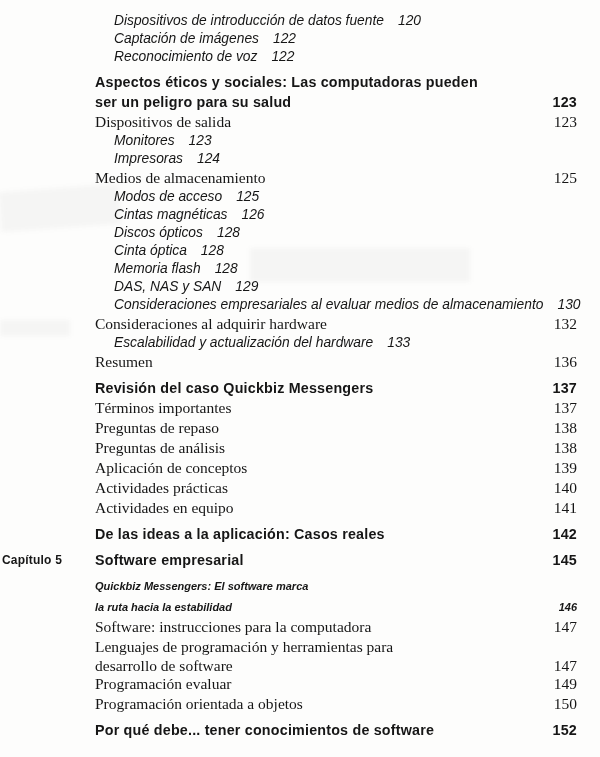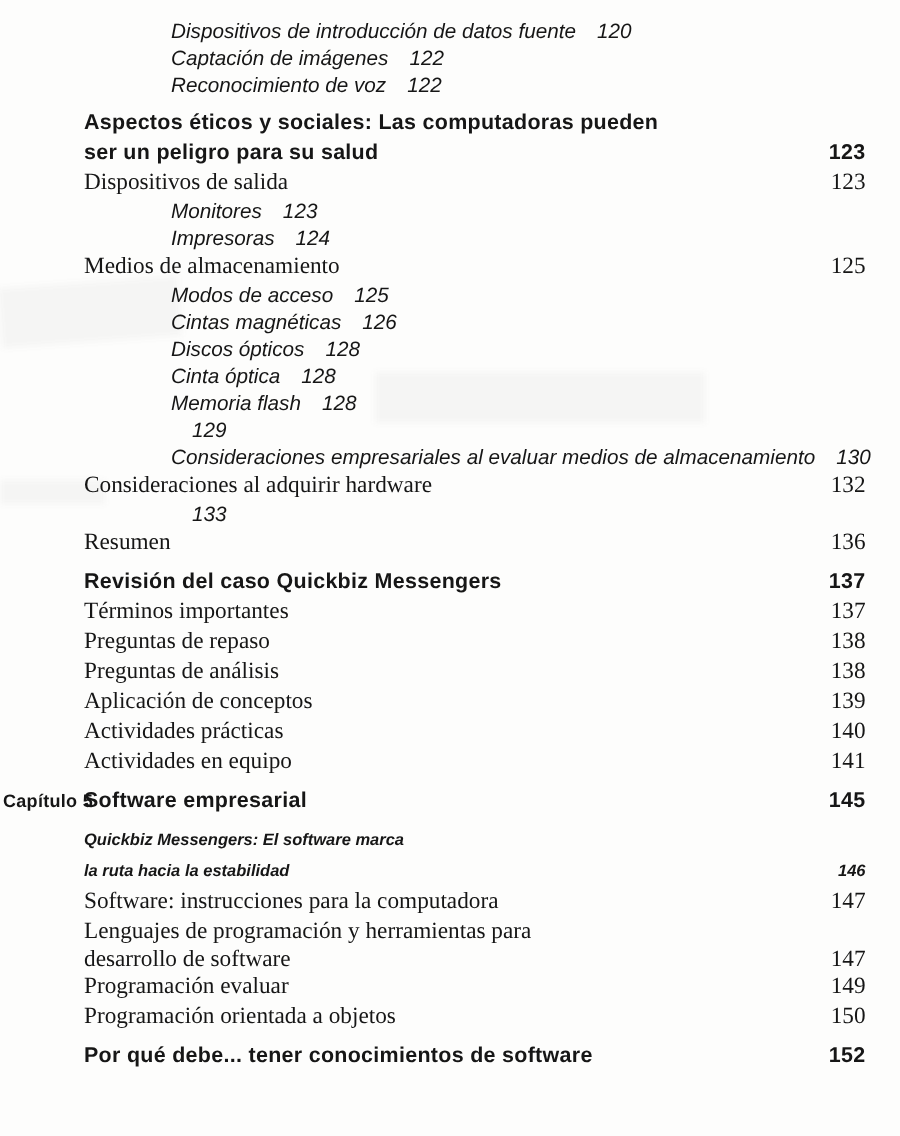--- a/index.html
+++ b/index.html
@@ -27,21 +27,21 @@
     filter: blur(2px);
   }
   .artifact.a1 { left: 0;   top: 188px; width: 120px; height: 40px; transform: rotate(-4deg); }
   .artifact.a2 { left: 250px; top: 248px; width: 220px; height: 34px; }
   .artifact.a3 { left: 0;   top: 320px; width: 70px;  height: 16px; }
 
   .row {
     position: relative;
     display: flex;
     align-items: baseline;
-    padding-left: 56px;
+    padding-left: 95px;
     padding-right: 23px;
     box-sizing: border-box;
     white-space: nowrap;
   }
   .row.gap { margin-top: 6px; }
 
   .row.sub {
     height: 18px;
     line-height: 18px;
     padding-left: 114px;
@@ -143,31 +143,33 @@
       </div>
       <div class="row sub">
         <span class="entry-text">Cinta óptica</span>
         <span class="page-num">128</span>
       </div>
       <div class="row sub">
         <span class="entry-text">Memoria flash</span>
         <span class="page-num">128</span>
       </div>
       <div class="row sub">
+        <span class="entry-text">DAS, NAS y SAN</span>
         <span class="page-num">129</span>
       </div>
       <div class="row sub">
         <span class="entry-text">Consideraciones empresariales al evaluar medios de almacenamiento</span>
         <span class="page-num">130</span>
       </div>
       <div class="row main">
         <span class="entry-text">Consideraciones al adquirir hardware</span>
         <span class="page-num">132</span>
       </div>
       <div class="row sub">
+        <span class="entry-text">Escalabilidad y actualización del hardware</span>
         <span class="page-num">133</span>
       </div>
       <div class="row main">
         <span class="entry-text">Resumen</span>
         <span class="page-num">136</span>
       </div>
       <div class="row bold gap">
         <span class="entry-text">Revisión del caso Quickbiz Messengers</span>
         <span class="page-num">137</span>
       </div>
@@ -187,20 +189,24 @@
         <span class="entry-text">Aplicación de conceptos</span>
         <span class="page-num">139</span>
       </div>
       <div class="row main">
         <span class="entry-text">Actividades prácticas</span>
         <span class="page-num">140</span>
       </div>
       <div class="row main">
         <span class="entry-text">Actividades en equipo</span>
         <span class="page-num">141</span>
+      </div>
+      <div class="row bold gap">
+        <span class="entry-text">De las ideas a la aplicación: Casos reales</span>
+        <span class="page-num">142</span>
       </div>
       <div class="row bold gap">
         <span class="chapter-label">Capítulo 5</span>
         <span class="entry-text">Software empresarial</span>
         <span class="page-num">145</span>
       </div>
       <div class="row bolditalic gap">
         <span class="entry-text">Quickbiz Messengers: El software marca</span>
       </div>
       <div class="row bolditalic">

